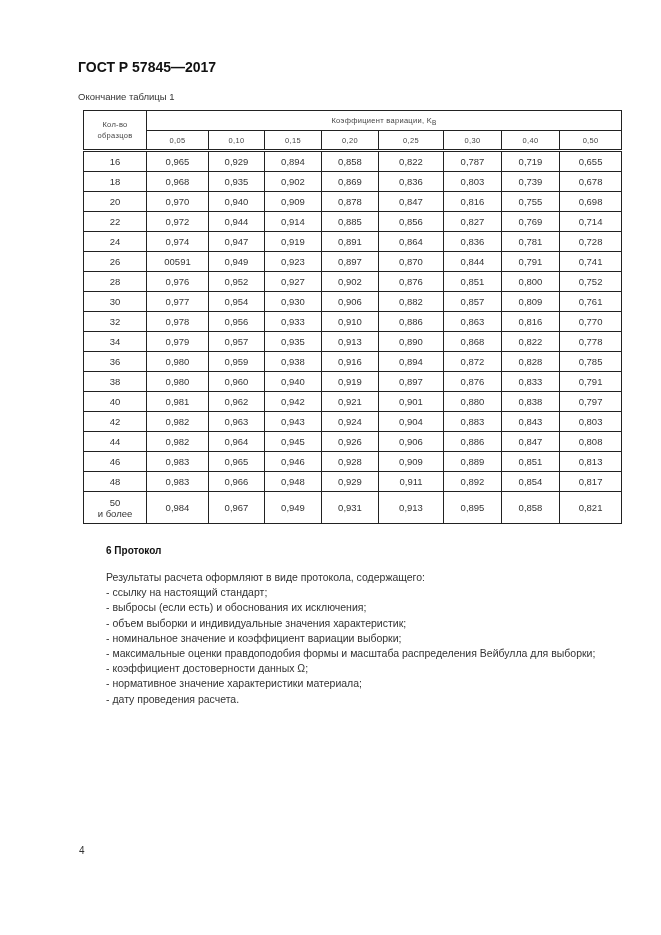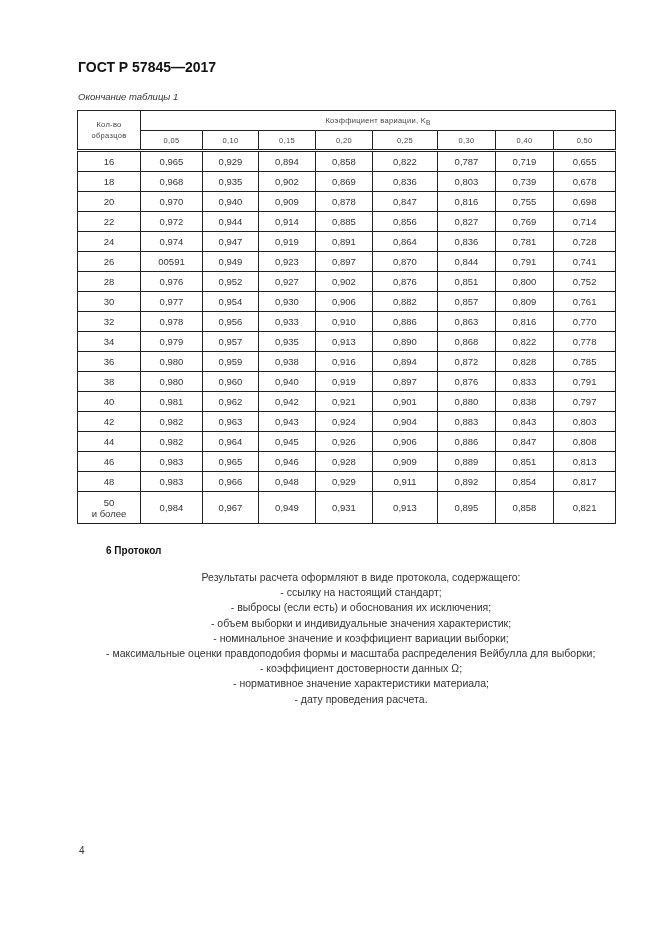--- a/index.html
+++ b/index.html
@@ -1,33 +1,33 @@
 <!DOCTYPE html>
 <html><head>
 <meta charset="utf-8">
 <style>
   html, body { margin: 0; padding: 0; background: #ffffff; }
   body { width: 661px; height: 935px; position: relative; overflow: hidden;
          font-family: "Liberation Sans", sans-serif; color: #222; }
   .doc-code { position: absolute; left: 78px; top: 59px; font-size: 14px; font-weight: bold; color: #111; }
-  .table-caption { position: absolute; left: 78px; top: 91px; font-size: 9.5px; font-style: italic; color: #333; }
-  table.data { position: absolute; left: 77px; top: 110px; width: 538px; border-collapse: collapse;
+  .table-caption { position: absolute; left: 78px; top: 91px; font-size: 9.5px; color: #333; }
+  table.data { position: absolute; left: 83px; top: 110px; width: 538px; border-collapse: collapse;
                font-size: 9.5px; color: #333; table-layout: fixed; }
   table.data td, table.data th { border: 1px solid #222; text-align: center; padding: 0; font-weight: normal; }
   table.data th { font-size: 7.5px; color: #444; letter-spacing: 0.3px; }
   table.data th.group { height: 19px; }
   table.data th.kcol { height: 18px; }
   table.data th.rowhead { line-height: 11px; }
   table.data tbody tr:first-child td { border-top: 3px double #222; }
   table.data tbody td { height: 19px; }
   table.data tbody tr.last td { height: 31px; line-height: 11px; }
   .sub { font-size: 6.5px; vertical-align: -2px; }
   .section-title { position: absolute; left: 106px; top: 545px; font-size: 10px; font-weight: bold; color: #111; }
   .body-text { position: absolute; left: 106px; top: 570px; width: 510px; font-size: 10.5px; line-height: 15.2px; color: #333; }
-  .body-text p { margin: 0; text-align: center; }
+  .body-text p { margin: 0; }
   .body-text p.wrap { text-indent: 0; margin-left: -28px; padding-left: 28px; text-align: justify; }
   .page-num { position: absolute; left: 79px; top: 845px; font-size: 10px; color: #333; }
 </style>
 </head>
 <body>
 
 <div class="doc-code">ГОСТ Р 57845—2017</div>
 <div class="table-caption">Окончание таблицы 1</div>
 
 <table class="data">

